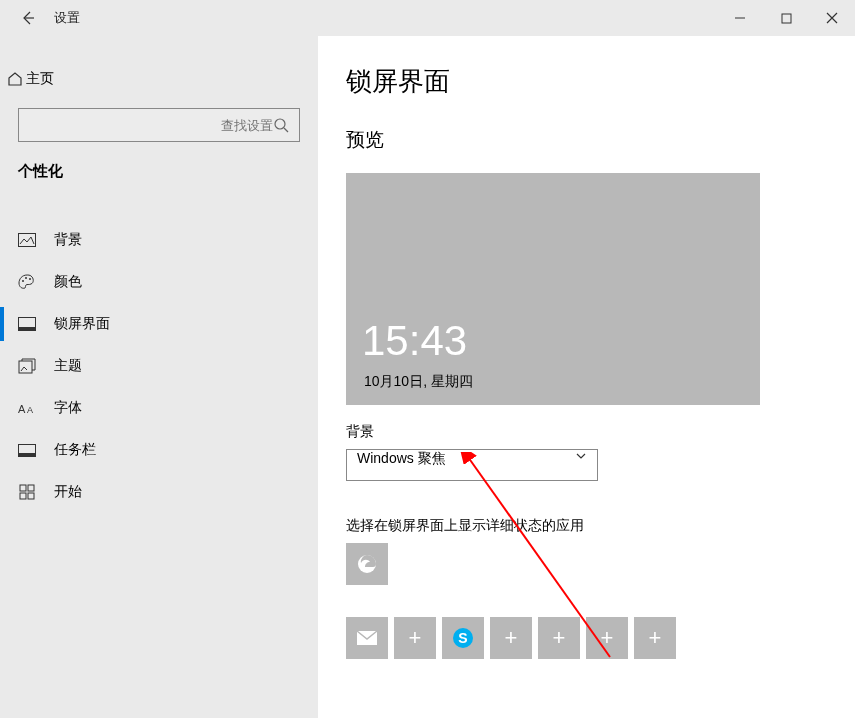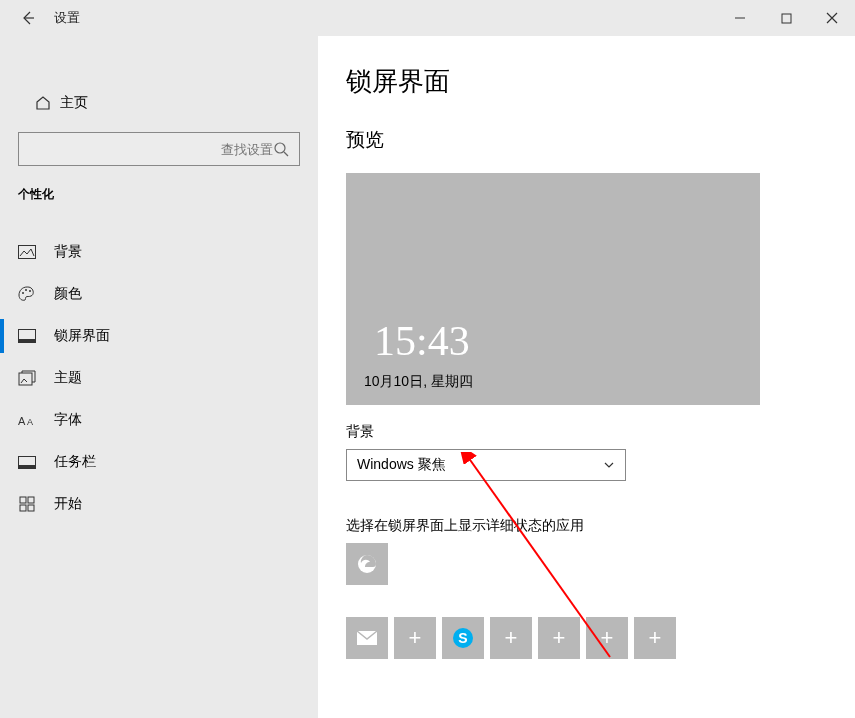--- a/index.html
+++ b/index.html
@@ -5,35 +5,35 @@
   * { box-sizing: border-box; margin: 0; padding: 0; font-family: "Segoe UI", "Microsoft YaHei", sans-serif; }
   body { background: #fff; width: 855px; height: 718px; overflow: hidden; position: relative; }
   .titlebar { height: 36px; display: flex; align-items: center; background: #eaeaea; }
   .titlebar-left { display: flex; align-items: center; gap: 16px; padding-left: 18px; }
   .back-btn { width: 20px; height: 20px; display:flex; align-items:center; justify-content:center; cursor:pointer; }
   .title { font-size: 13px; color: #222; }
   .titlebar-right { margin-left: auto; display: flex; }
   .win-ctrl { width: 46px; height: 36px; display:flex; align-items:center; justify-content:center; cursor:pointer; }
   .container { display: flex; height: calc(718px - 36px); }
   .sidebar { width: 318px; background: #eaeaea; padding-top: 28px; }
-  .home-row { display:flex; align-items:center; gap:8px; padding: 6px 34px; font-size: 14px; cursor:pointer;margin-top:24px; }
+  .home-row { display:flex; align-items:center; gap:2px; padding: 6px 6px; font-size: 14px; cursor:pointer; }
   .search { margin: 14px 18px 20px 18px; height: 34px; border: 1px solid #888; display:flex; align-items:center; padding: 0 10px; background:#ececec; }
   .search input { flex:1; border:none; outline:none; background:transparent; font-size: 13px; color:#666;text-align:right; }
-  .cat-title { padding: 0 18px; font-size: 12px; font-weight: 600; color:#000; margin-bottom: 28px; }
+  .cat-title { padding: 0 18px; font-size: 15px; font-weight: 600; color:#000; margin-bottom: 38px; }
   .nav-item { display:flex; align-items:center; gap:18px; padding: 12px 18px; font-size: 14px; cursor:pointer; position:relative; }
   .nav-item.selected::before { content:""; position:absolute; left:0; top:4px; bottom:4px; width:4px; background:#0078d7; }
   .nav-icon { width:18px; height:18px; display:flex; align-items:center; justify-content:center; }
   .content { flex:1; padding: 28px 28px 0 28px; overflow-y:auto; }
   .page-title { font-size: 26px; font-weight: 400; margin-bottom: 28px; }
   .section-label { font-size: 19px; font-weight: 400; margin-bottom: 20px; }
   .preview-box { width: 414px; height: 232px; background: #b8b8b8; position:relative; margin-bottom: 18px; }
-  .preview-time { position:absolute; left:28px; bottom:40px; color:#fff; font-size:42px; font-weight:300;font-family:Liberation Serif, serif; }
+  .preview-time { position:absolute; left:16px; bottom:40px; color:#fff; font-size:42px; font-weight:300; }
   .preview-date { position:absolute; left:18px; bottom:14px; color:#000000; font-size:14px; }
   .field-label { font-size: 14px; margin-bottom: 8px; }
-  .dropdown { width: 280px; height: 32px; border: 1px solid #888; display:flex; align-items:center; padding: 0 10px; cursor:pointer; margin-bottom: 36px; }
+  .dropdown { width: 252px; height: 32px; border: 1px solid #888; display:flex; padding: 0 10px; cursor:pointer; margin-bottom: 36px; }
   .dropdown span { flex:1; font-size: 14px; }
   .app-label { font-size: 14px; margin-bottom: 8px; }
   .app-row { display:flex; gap: 6px; margin-bottom: 32px; }
   .app-tile { width:42px; height:42px; background:#b8b8b8; display:flex; align-items:center; justify-content:center; cursor:pointer; }
   .plus { color:#fff; font-size:22px; font-weight:300; }
   .arrow-annotation { position:absolute; left:460px; top:452px; width:160px; height:210px; pointer-events:none; }
 </style>
 </head>
 <body>
 

